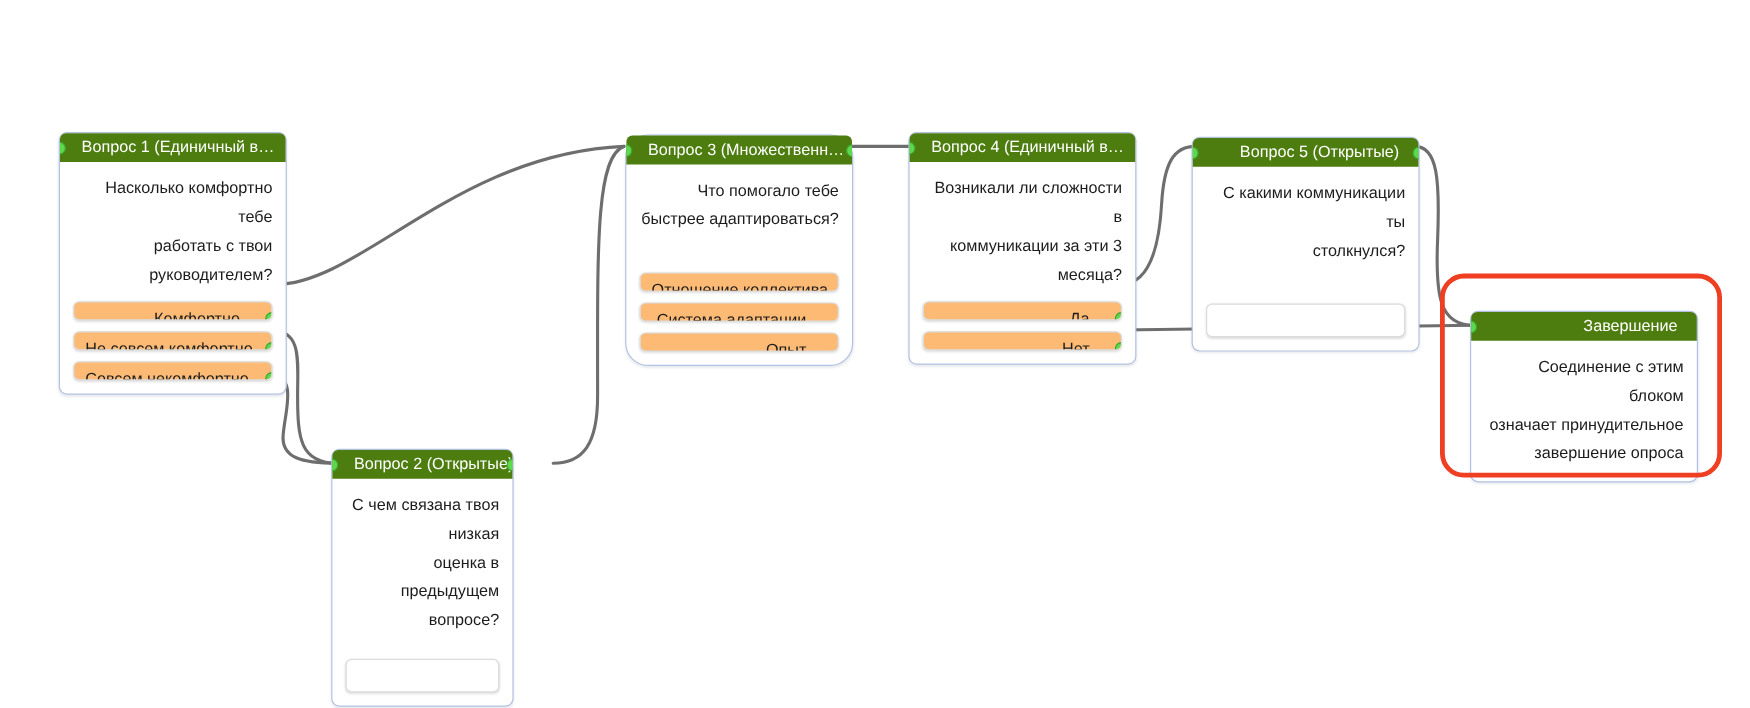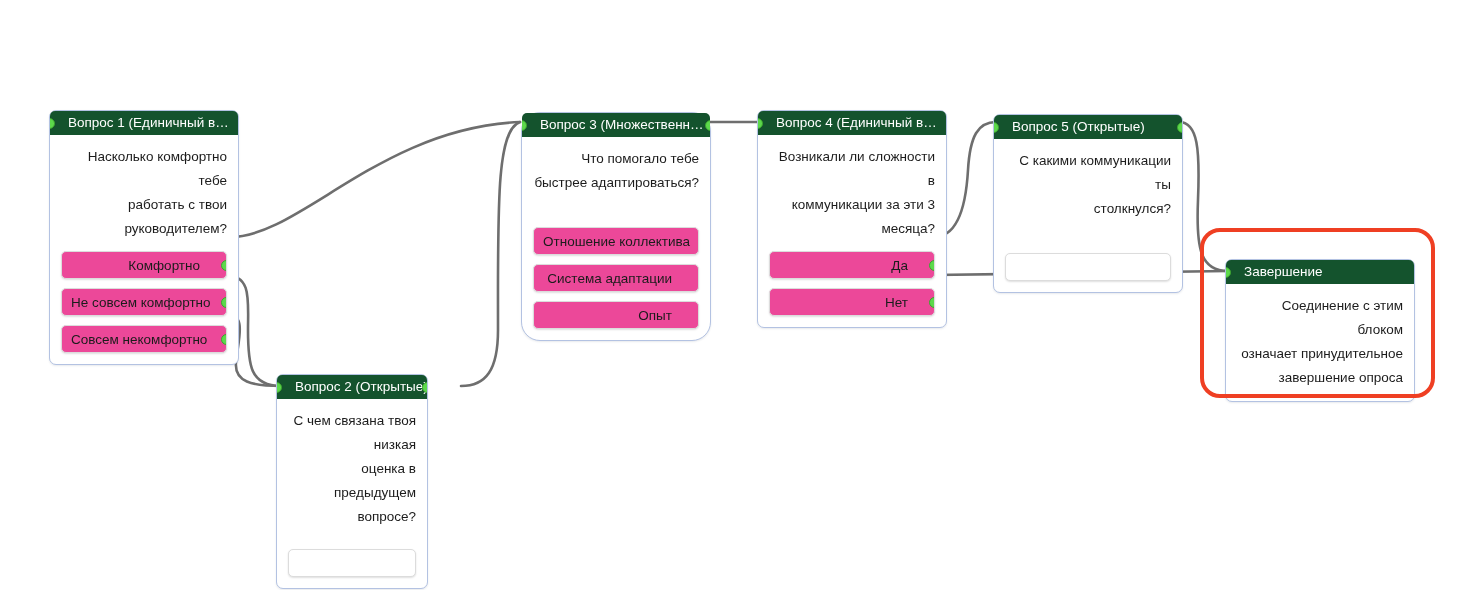--- a/index.html
+++ b/index.html
@@ -38,49 +38,50 @@
     background: #ffffff;
     border: 1px solid #b3c2e2;
     border-radius: 7px;
     box-sizing: border-box;
     box-shadow: 0 1px 2px rgba(30,45,80,.10);
   }
   .node-header {
     position: relative;
     height: 24px;
     line-height: 24px;
-    background: #14532d;
+    background: #4d7c0f;
     border-radius: 5px 5px 0 0;
     color: #ffffff;
     font-size: 13.5px;
     padding: 0 16px 0 18px;
     white-space: nowrap;
     overflow: hidden;
     text-overflow: clip;
     box-sizing: border-box;
+    text-align: right;
   }
   .node-body {
     padding: 10px 11px 11px 11px;
     text-align: right;
   }
   .q-text {
     font-size: 13.5px;
     color: #1c1c1c;
     line-height: 24px;
     margin: 0 0 10px 0;
     white-space: pre-line;
   }
 
   
   .option {
     position: relative;
-    background: #ec4899;
+    background: #fdba74;
     border: 1px solid #dcdcdc;
     border-radius: 5px;
-    height: 28px;
+    height: 16px;
     line-height: 27px;
     font-size: 13.5px;
     color: #1c1c1c;
     padding: 0 26px 0 9px;
     margin-bottom: 9px;
     box-sizing: border-box;
     box-shadow: 0 1px 2px rgba(0,0,0,.13);
     white-space: nowrap;
     overflow: hidden;
   }

